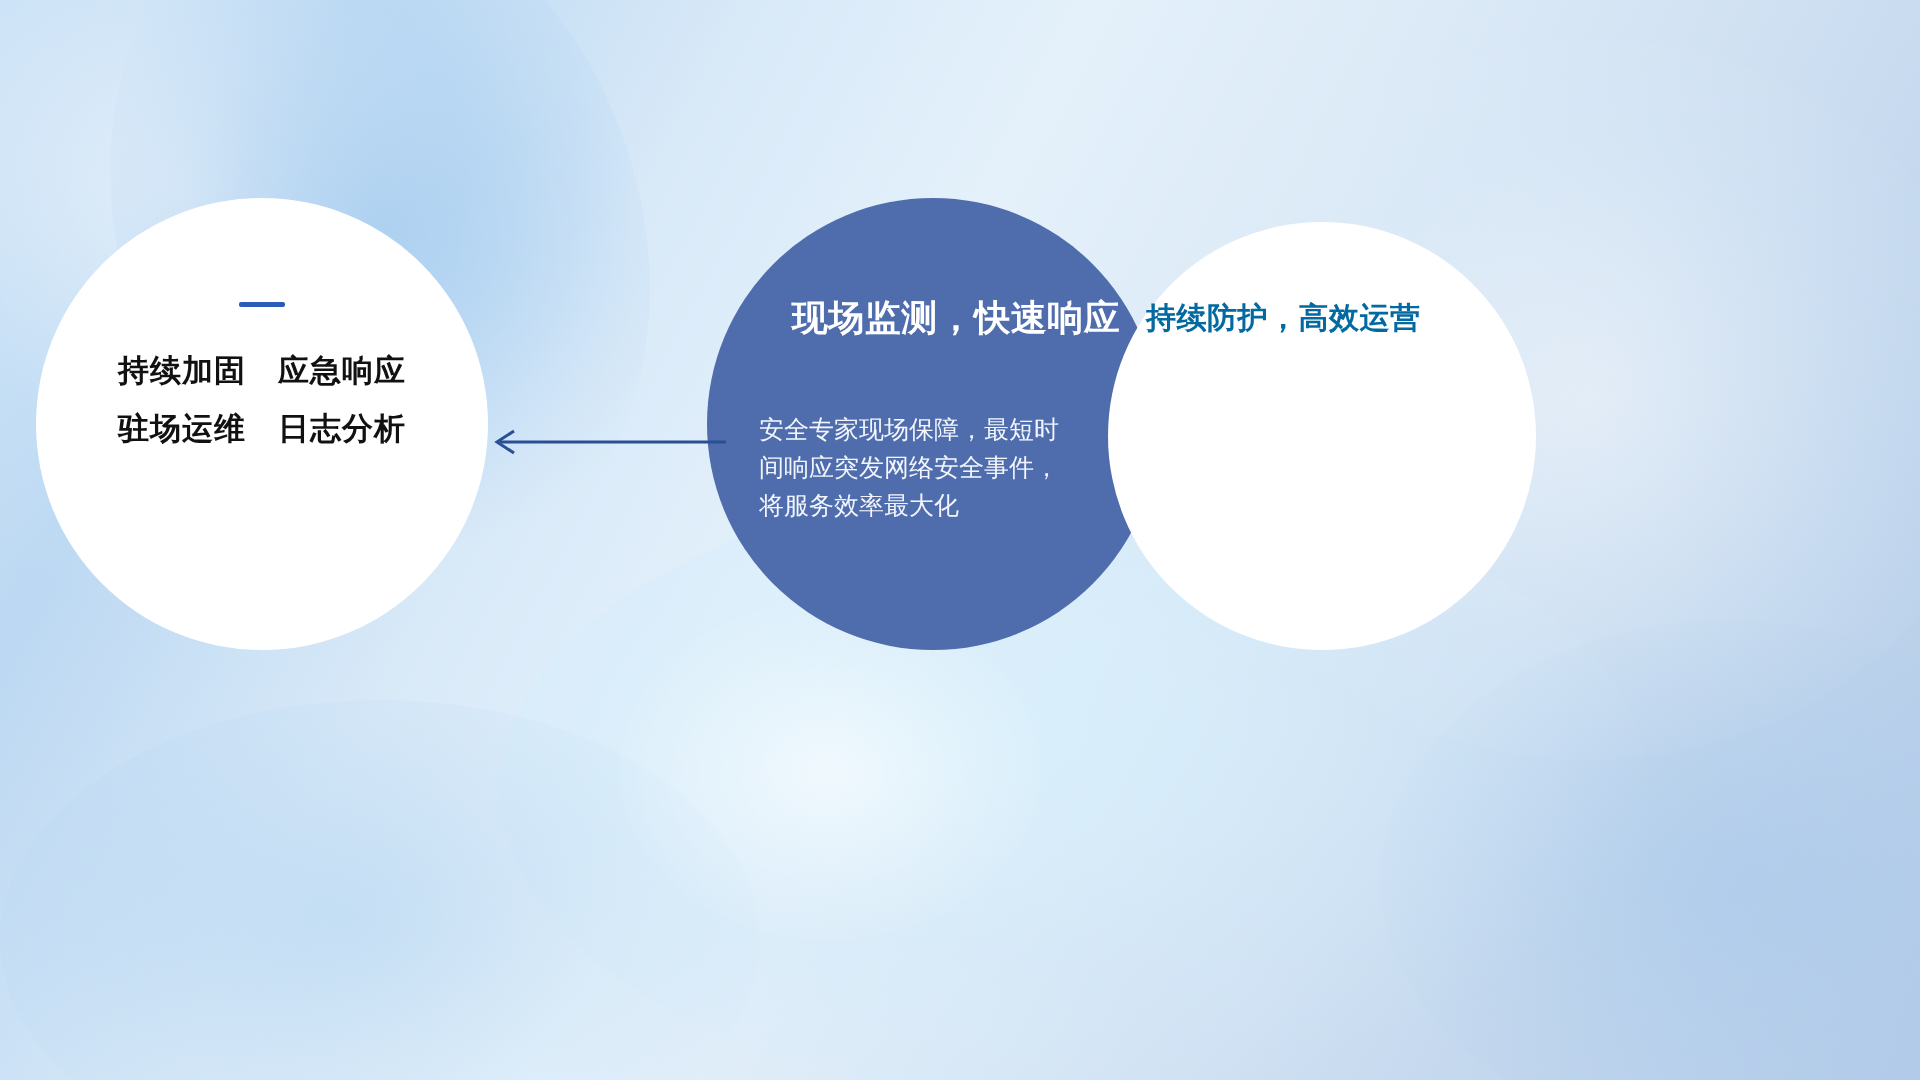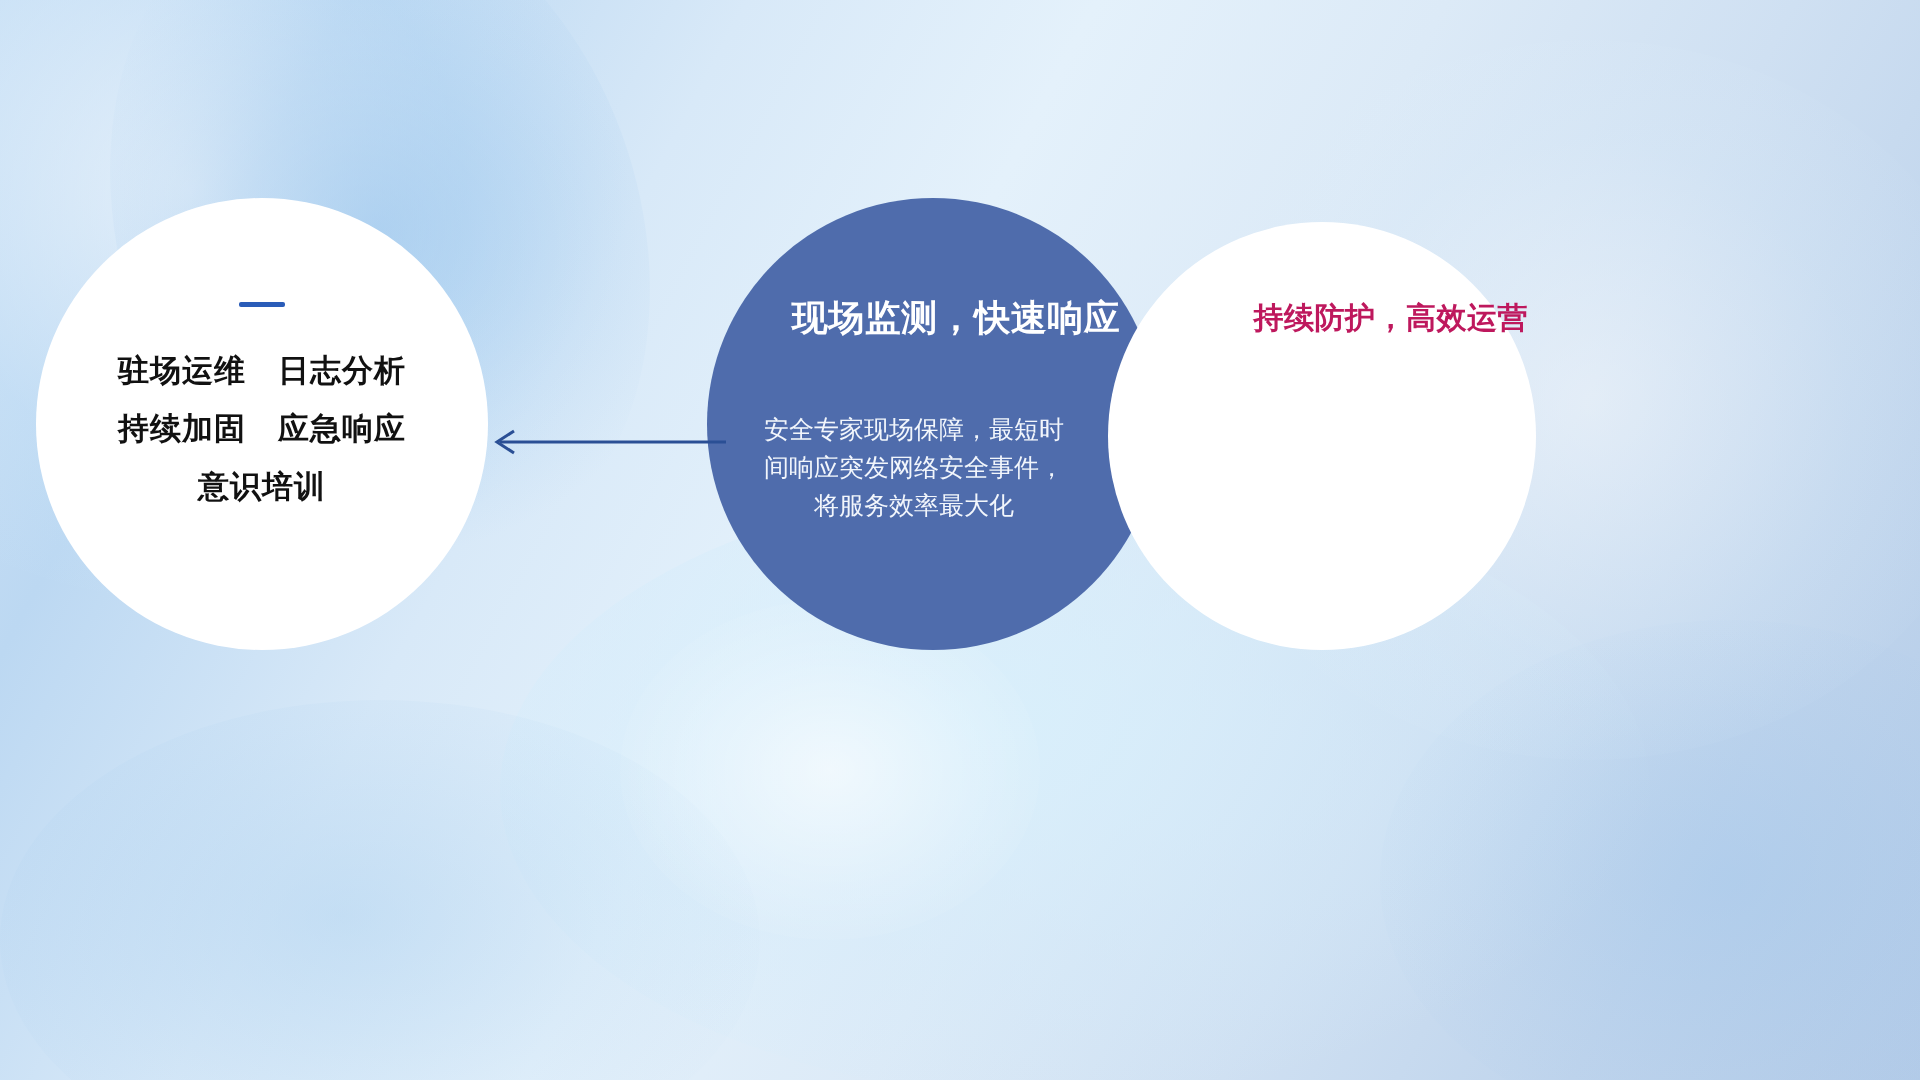--- a/index.html
+++ b/index.html
@@ -149,41 +149,40 @@
     font-weight: bold;
     color: #ffffff;
     letter-spacing: 0.5px;
     white-space: nowrap;
   }
   .onsite-body {
     position: absolute;
     left: 52px;
     width: 310px;
     top: 212px;
-    text-align: center;
     font-size: 25px;
     color: #f2f6fc;
     line-height: 1.52;
   }
 
   
   .cont-inner {
     position: absolute;
     left: 0; right: 0;
     top: 0; height: 100%;
   }
   .cont-title {
     position: absolute;
     left: 38px;
     right: 8px;
     top: 76px;
-    text-align: right;
+    text-align: left;
     font-size: 30px;
     font-weight: bold;
-    color: #be185d;
+    color: #0369a1;
     letter-spacing: 0.5px;
     white-space: nowrap;
   }
   .cont-body {
     position: absolute;
     left: 22px;
     width: 386px;
     top: 186px;
     text-align: center;
     font-size: 25px;
@@ -210,23 +209,22 @@
   <div class="bg-bloom bloom-b"></div>
   <div class="bg-bloom bloom-c"></div>
   <div class="bg-bloom bloom-d"></div>
   <div class="bg-bloom bloom-e"></div>
   <div class="bg-bloom bloom-f"></div>
   <div class="bg-bloom bloom-g"></div>
 
   <div class="circle" id="circle-skills">
     <div class="skills-inner">
       <div class="accent-rule"></div>
+      <div class="skill-line">持续加固　应急响应</div>
       <div class="skill-line">驻场运维　日志分析</div>
-      <div class="skill-line">持续加固　应急响应</div>
-      <div class="skill-line">意识培训</div>
     </div>
   </div>
 
   <div class="circle" id="circle-onsite">
     <div class="onsite-inner">
       <div class="onsite-title">现场监测，快速响应</div>
       <div class="onsite-body">安全专家现场保障，最短时间响应突发网络安全事件，将服务效率最大化</div>
     </div>
   </div>
 

